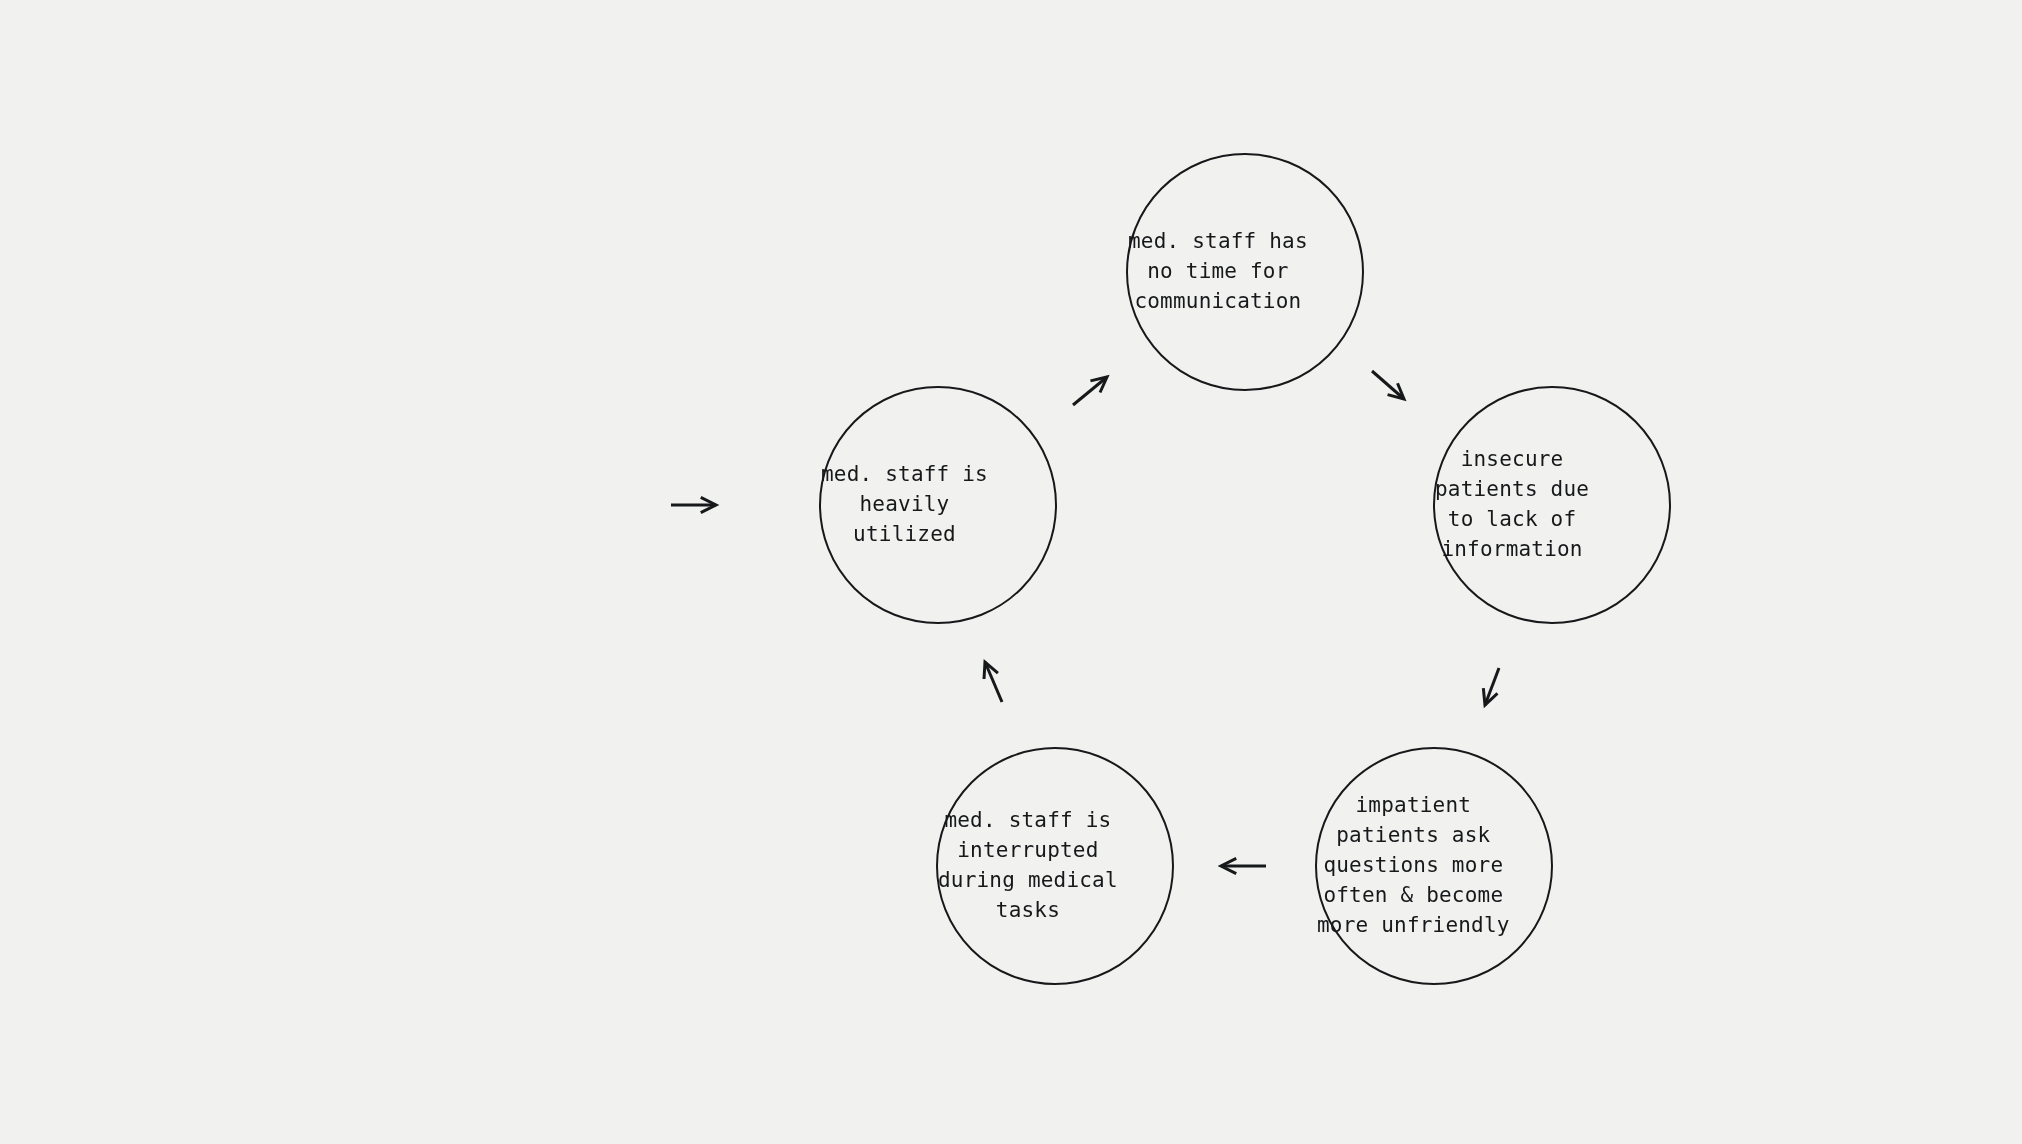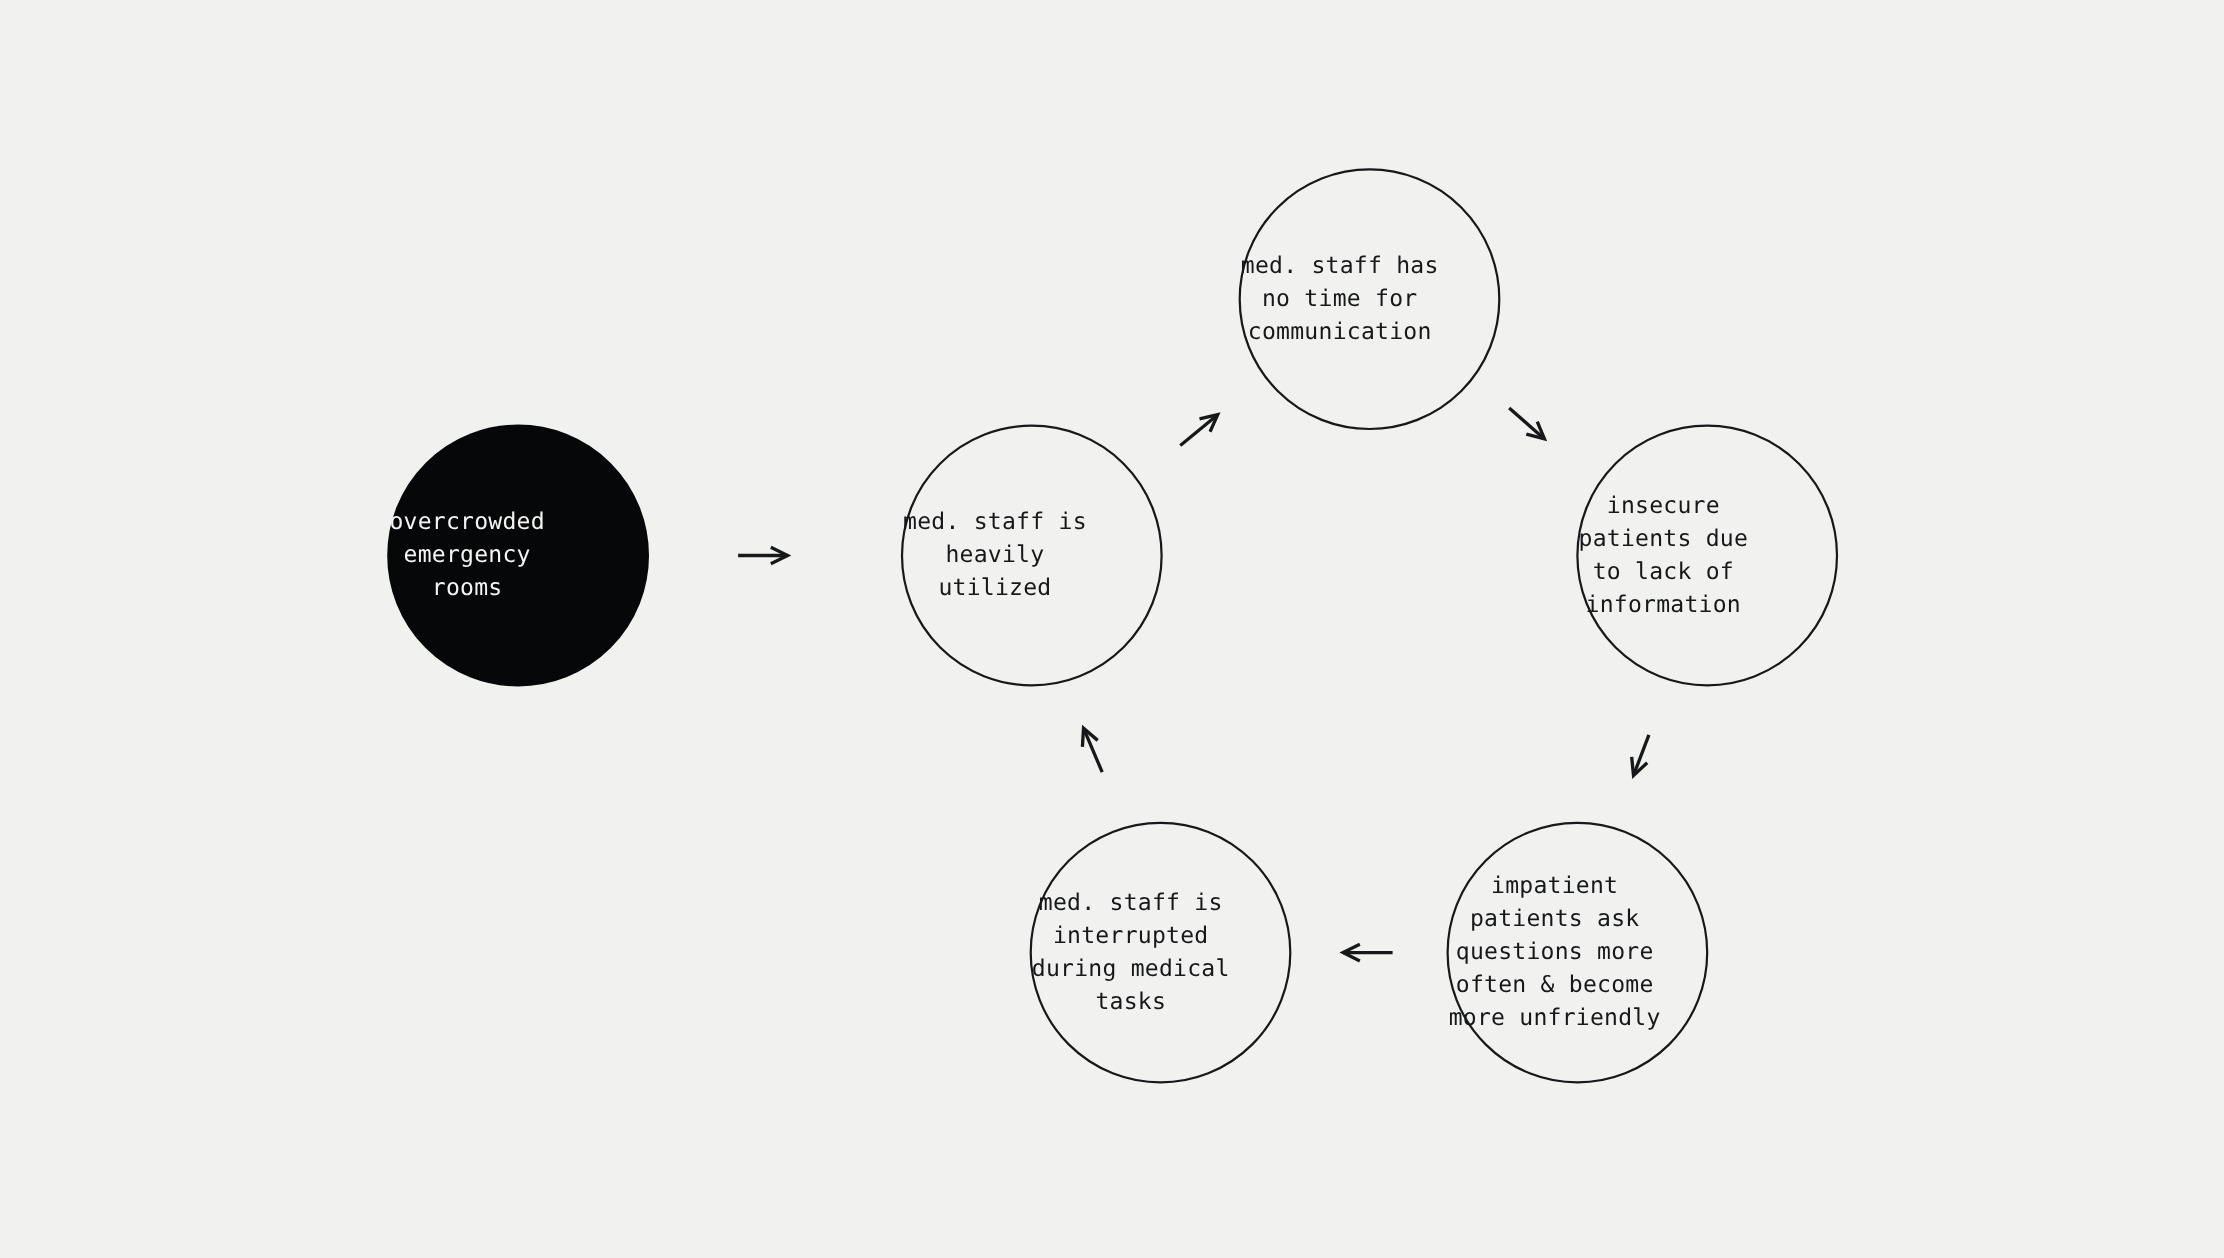--- a/index.html
+++ b/index.html
@@ -89,25 +89,20 @@
           <path d="M 45.23289245793393 22.452882181586162 L 30 30 L 45.23289245793393 37.54711781841383"></path>
         </svg>
       </div>
       <div class="edge" style="left: 955px; top: 632px; width: 77px; height: 100px;">
         <svg width="77" height="100" viewBox="0 0 77 100">
           <line x1="47" y1="70" x2="30" y2="30"></line>
           <path d="M 42.90404918383567 41.06731741033707 L 30 30 L 29.012357436765416 46.97128640284193"></path>
         </svg>
       </div>
     </div>
-    <div class="node node-filled" style="left: 352px; top: 386px; width: 238px; height: 238px; font-size: 21px; background: rgb(6, 7, 8); border-color: rgb(6, 7, 8); color: rgb(244, 244, 243);">
-      <span class="node-label">overcrowded
-emergency
-rooms</span>
-    </div>
     <div class="node node-outline" style="left: 819px; top: 386px; width: 238px; height: 238px; font-size: 21px; color: rgb(22, 24, 26);">
       <span class="node-label">med. staff is
 heavily
 utilized</span>
     </div>
     <div class="node node-outline" style="left: 1126px; top: 153px; width: 238px; height: 238px; font-size: 21px; color: rgb(22, 24, 26);">
       <span class="node-label">med. staff has
 no time for
 communication</span>
     </div>

